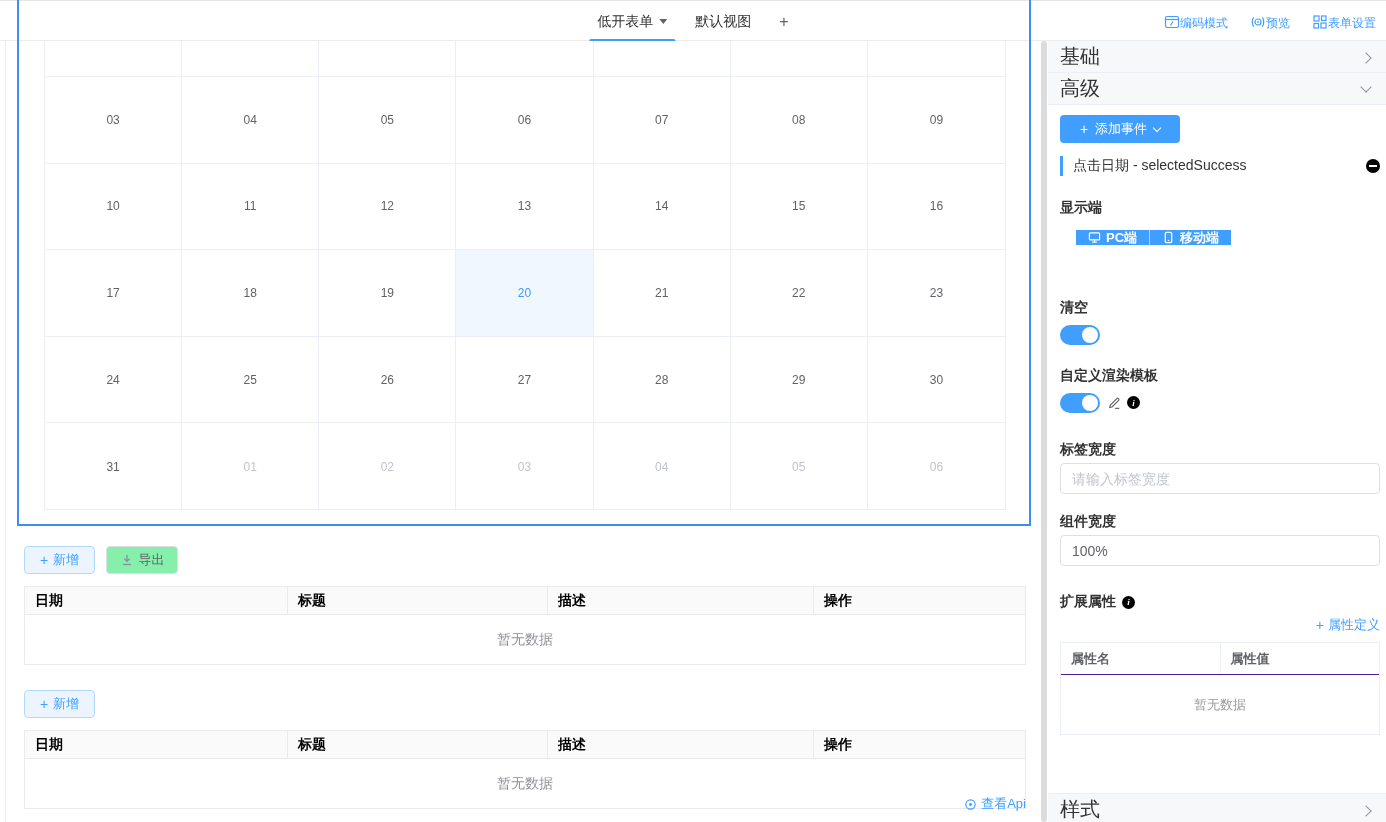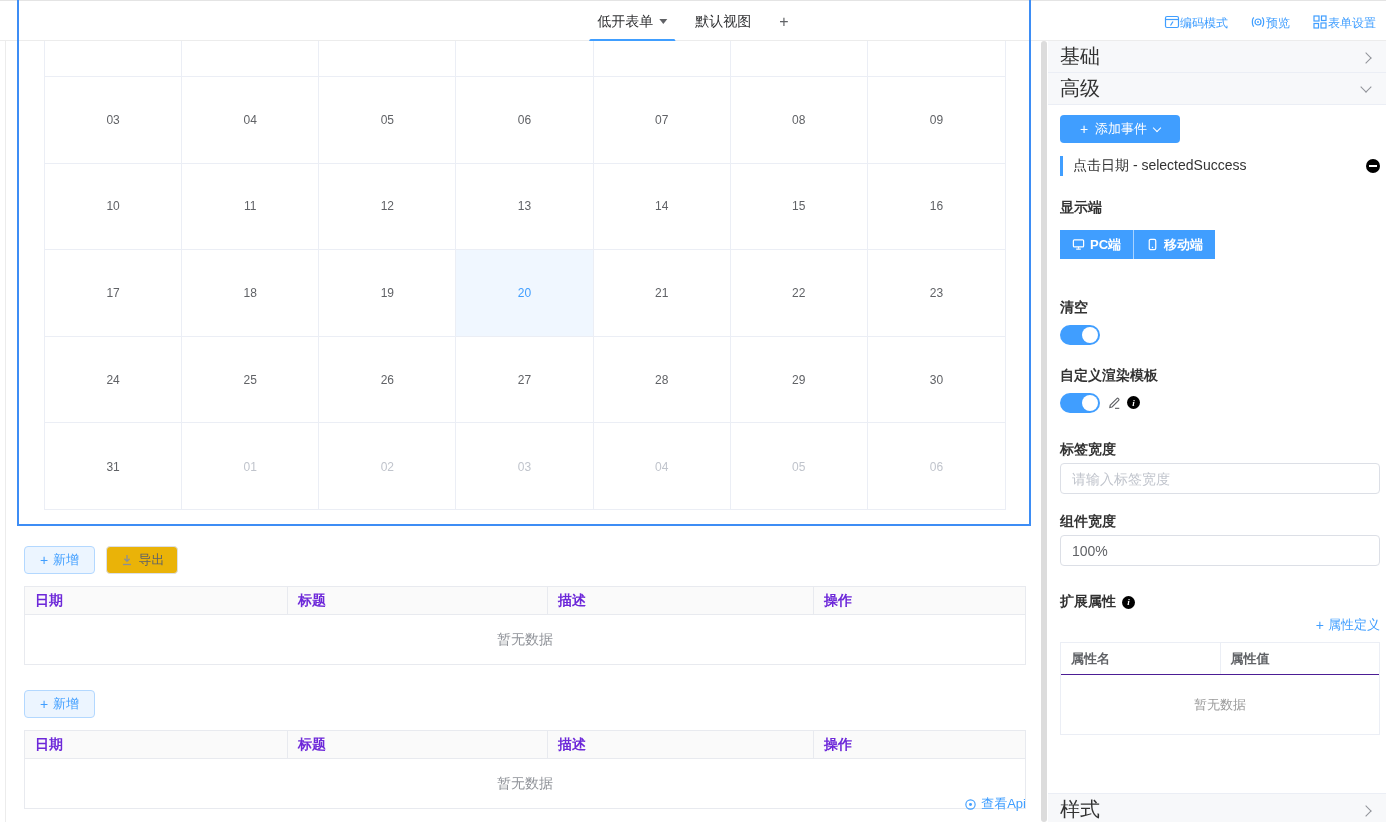--- a/index.html
+++ b/index.html
@@ -34,29 +34,29 @@
     display:flex; align-items:center; justify-content:center; font-size:12px; color:#606266; cursor:pointer; }
   .cal-cell:nth-child(7n) { border-right:none; }
   .cal-cell:nth-last-child(-n+7) { border-bottom:none; }
   .cal-cell.muted { color:#c0c4cc; }
   .cal-cell.selected { background:#f0f7ff; color:#409eff; }
 
   
   .btn { position:absolute; height:28px; border-radius:4px; font-size:13px; display:flex;
     align-items:center; justify-content:center; gap:5px; cursor:pointer; white-space:nowrap; }
   .btn-plain-primary { background:#ecf5ff; border:1px solid #b3d8ff; color:#409eff; }
-  .btn-default { background:#eab308; border:1px solid #dcdfe6; color:#606266; }
+  .btn-default { background:#86efac; border:1px solid #dcdfe6; color:#606266; }
   .plus-glyph { font-size:14px; line-height:1; }
 
   
   .dtable { position:absolute; left:24px; width:1002px; border:1px solid #e8eaef; background:#fff; }
   .dtable .thead { display:grid; grid-template-columns:263px 260px 266px 213px; height:28px;
     background:#fafafa; border-bottom:1px solid #e8eaef; }
   .dtable .th { display:flex; align-items:center; padding-left:10px; font-size:14px; font-weight:700;
-    color:#6d28d9; border-right:1px solid #e8eaef; }
+    color:#000000; border-right:1px solid #e8eaef; }
   .dtable .th:last-child { border-right:none; }
   .dtable .tbody { height:49px; display:flex; align-items:center; justify-content:center;
     font-size:14px; color:#909399; }
 
   #api-link { position:absolute; right:360px; top:795px; display:flex; align-items:center; gap:4px;
     color:#409eff; font-size:13px; cursor:pointer; }
 
   
   #panel-scrollbar { position:absolute; left:1041px; top:41px; width:6px; height:781px;
     background:#dcdcdc; border-radius:3px; }
@@ -79,21 +79,21 @@
   #event-item { position:absolute; left:12px; top:113px; width:320px; height:24px; display:flex; align-items:center; }
   #event-bar { width:3px; height:20px; background:#409eff; margin-right:10px; }
   #event-text { font-size:14px; color:#333; flex:1; }
   .circle-icon { width:14px; height:14px; border-radius:50%; background:#000; position:relative;
     display:inline-block; flex:none; cursor:pointer; }
   .circle-icon.minus::after { content:""; position:absolute; left:3px; top:6px; width:8px; height:2px; background:#fff; }
   .info-icon { width:13px; height:13px; border-radius:50%; background:#000; color:#fff; font-size:9px;
     font-weight:700; font-family:"Liberation Serif",serif; display:inline-flex; align-items:center;
     justify-content:center; font-style:italic; }
 
-  #display-group { position:absolute; left:12px; top:189px; height:29px; display:flex;
+  #display-group { position:absolute; left:28px; top:189px; height:15px; display:flex;
     border-radius:0; overflow:hidden; }
   .seg-btn { background:#409eff; color:#fff; font-size:13px; font-weight:700; display:flex;
     align-items:center; justify-content:center; gap:5px; padding:0 12px; cursor:pointer; }
   .seg-btn + .seg-btn { border-left:1px solid rgba(255,255,255,0.55); }
 
   .toggle { width:40px; height:20px; border-radius:10px; background:#409eff; position:relative; cursor:pointer; }
   .toggle .knob { position:absolute; right:2px; top:2px; width:16px; height:16px; border-radius:50%; background:#fff; }
 
   .p-input { position:absolute; left:12px; width:320px; height:31px; border:1px solid #dcdfe6;
     border-radius:4px; font-size:14px; color:#606266; padding:0 11px; outline:none;

